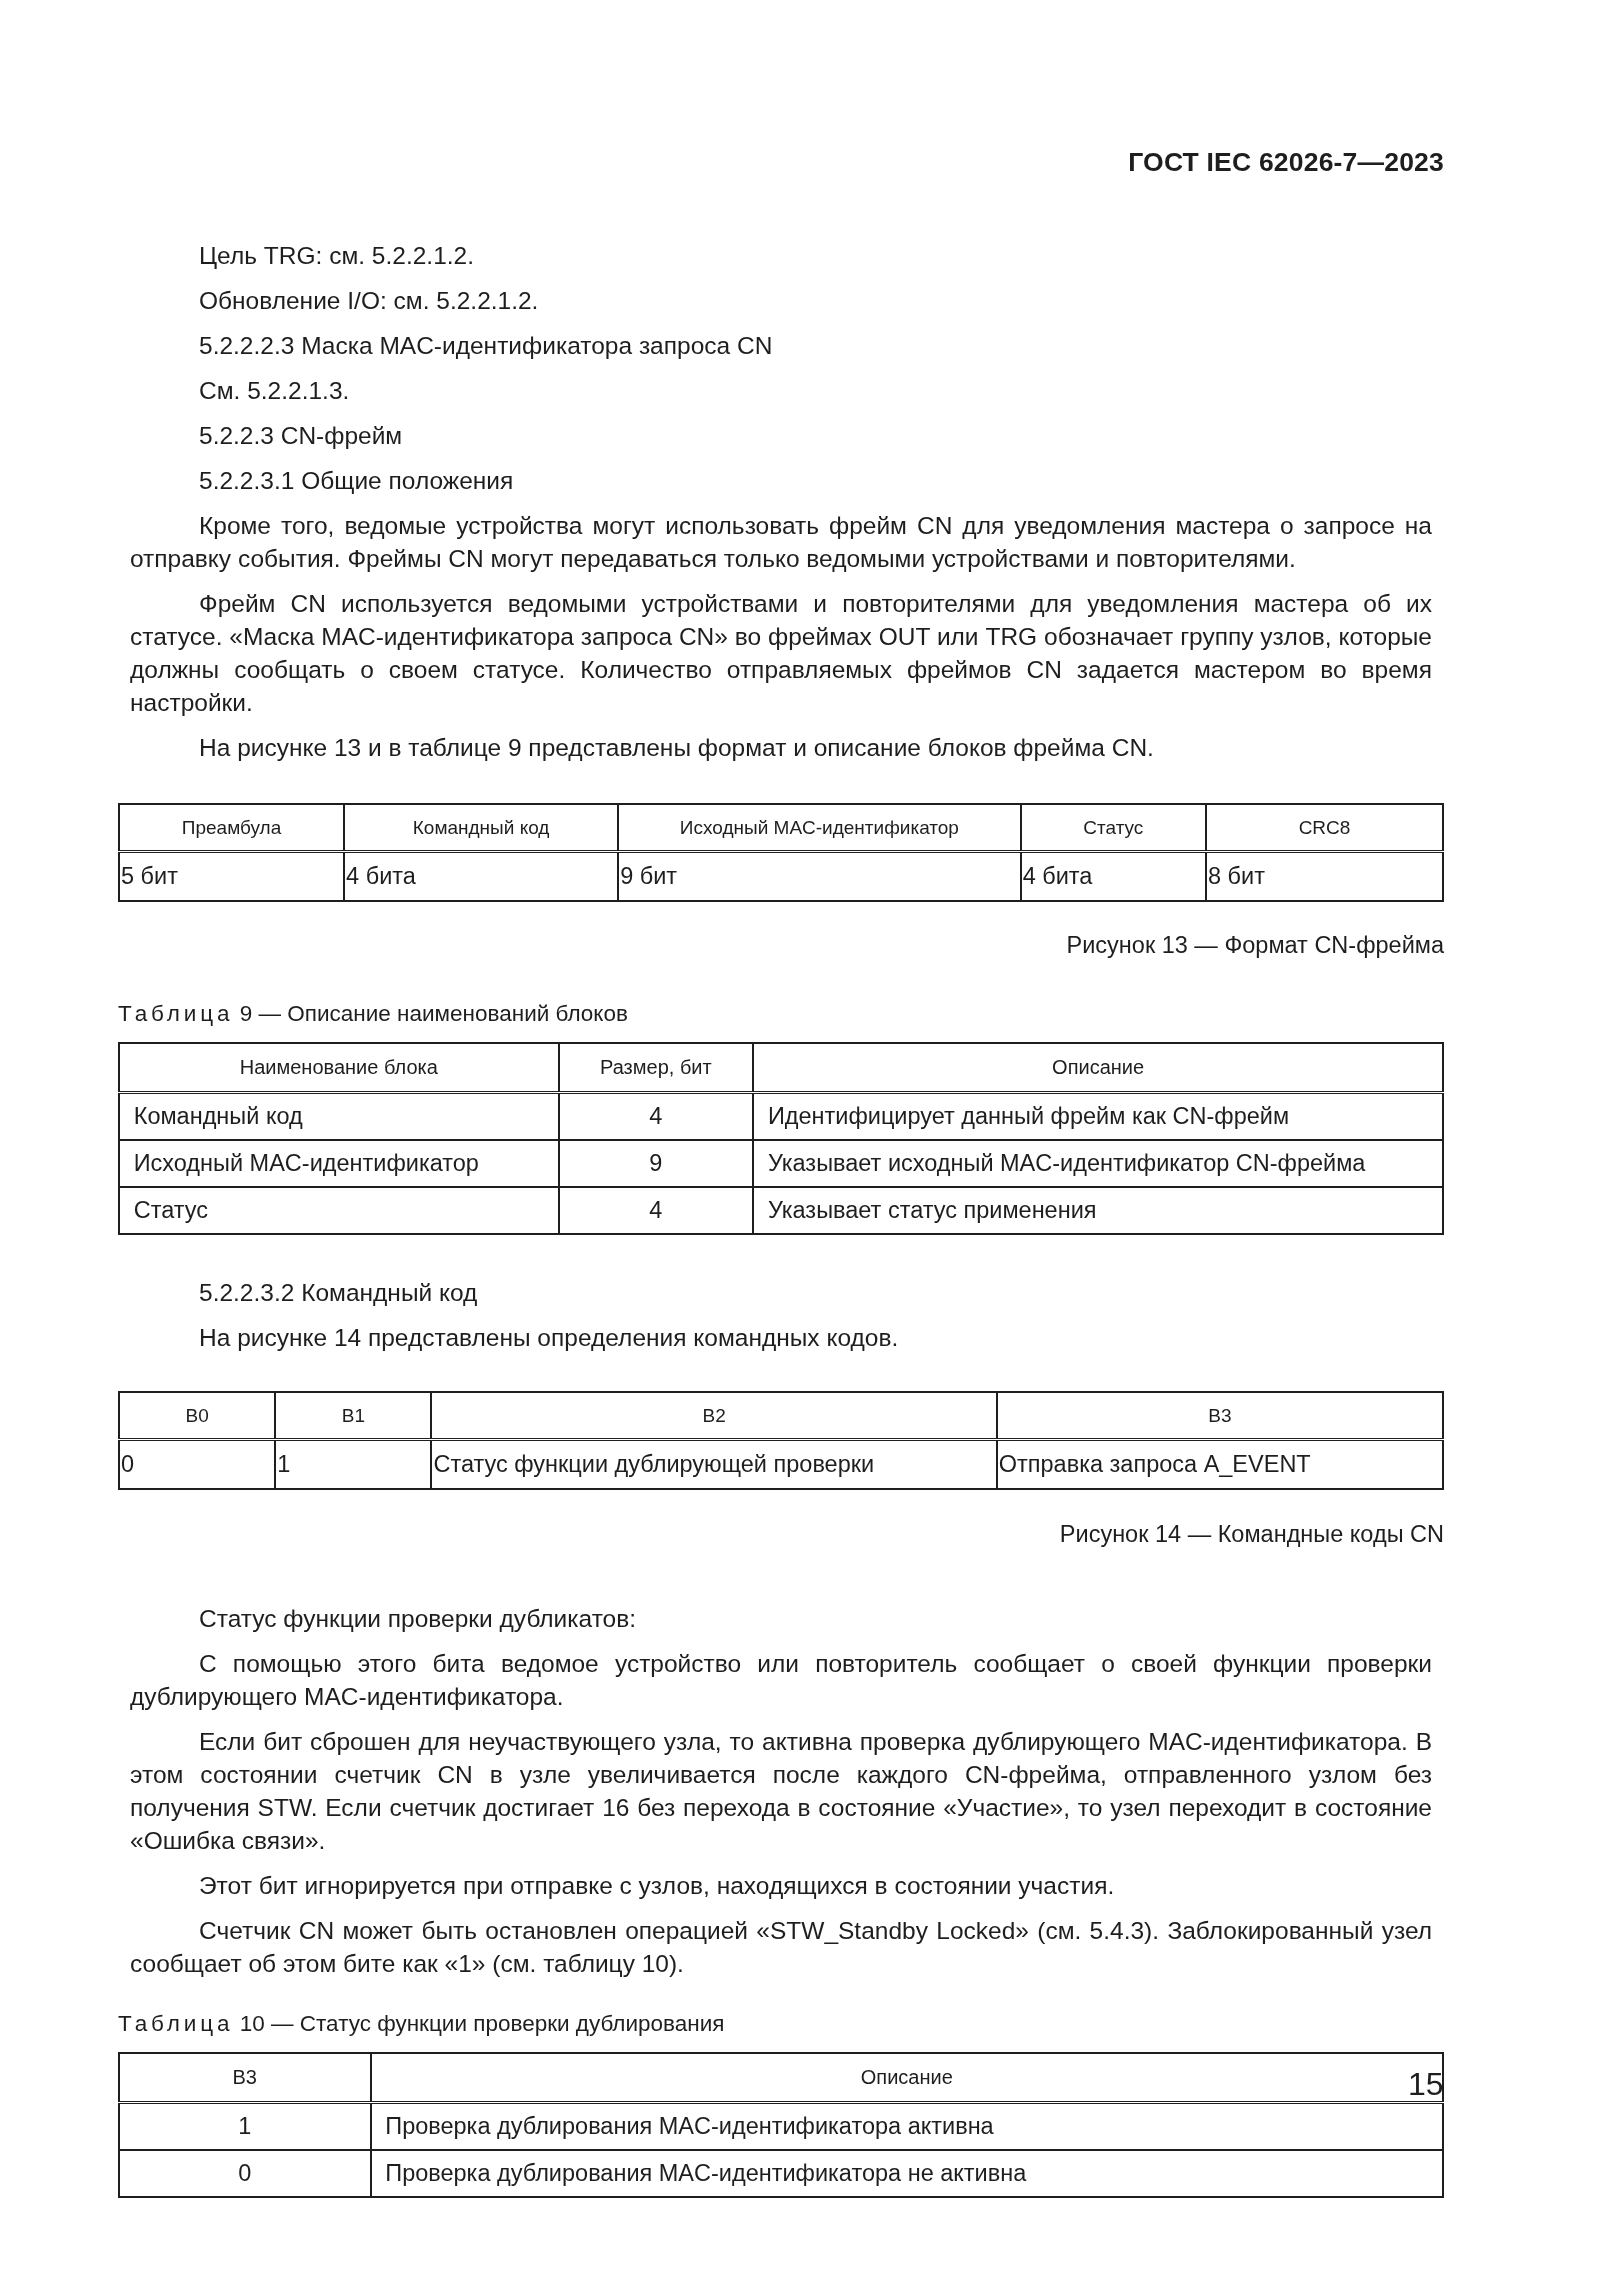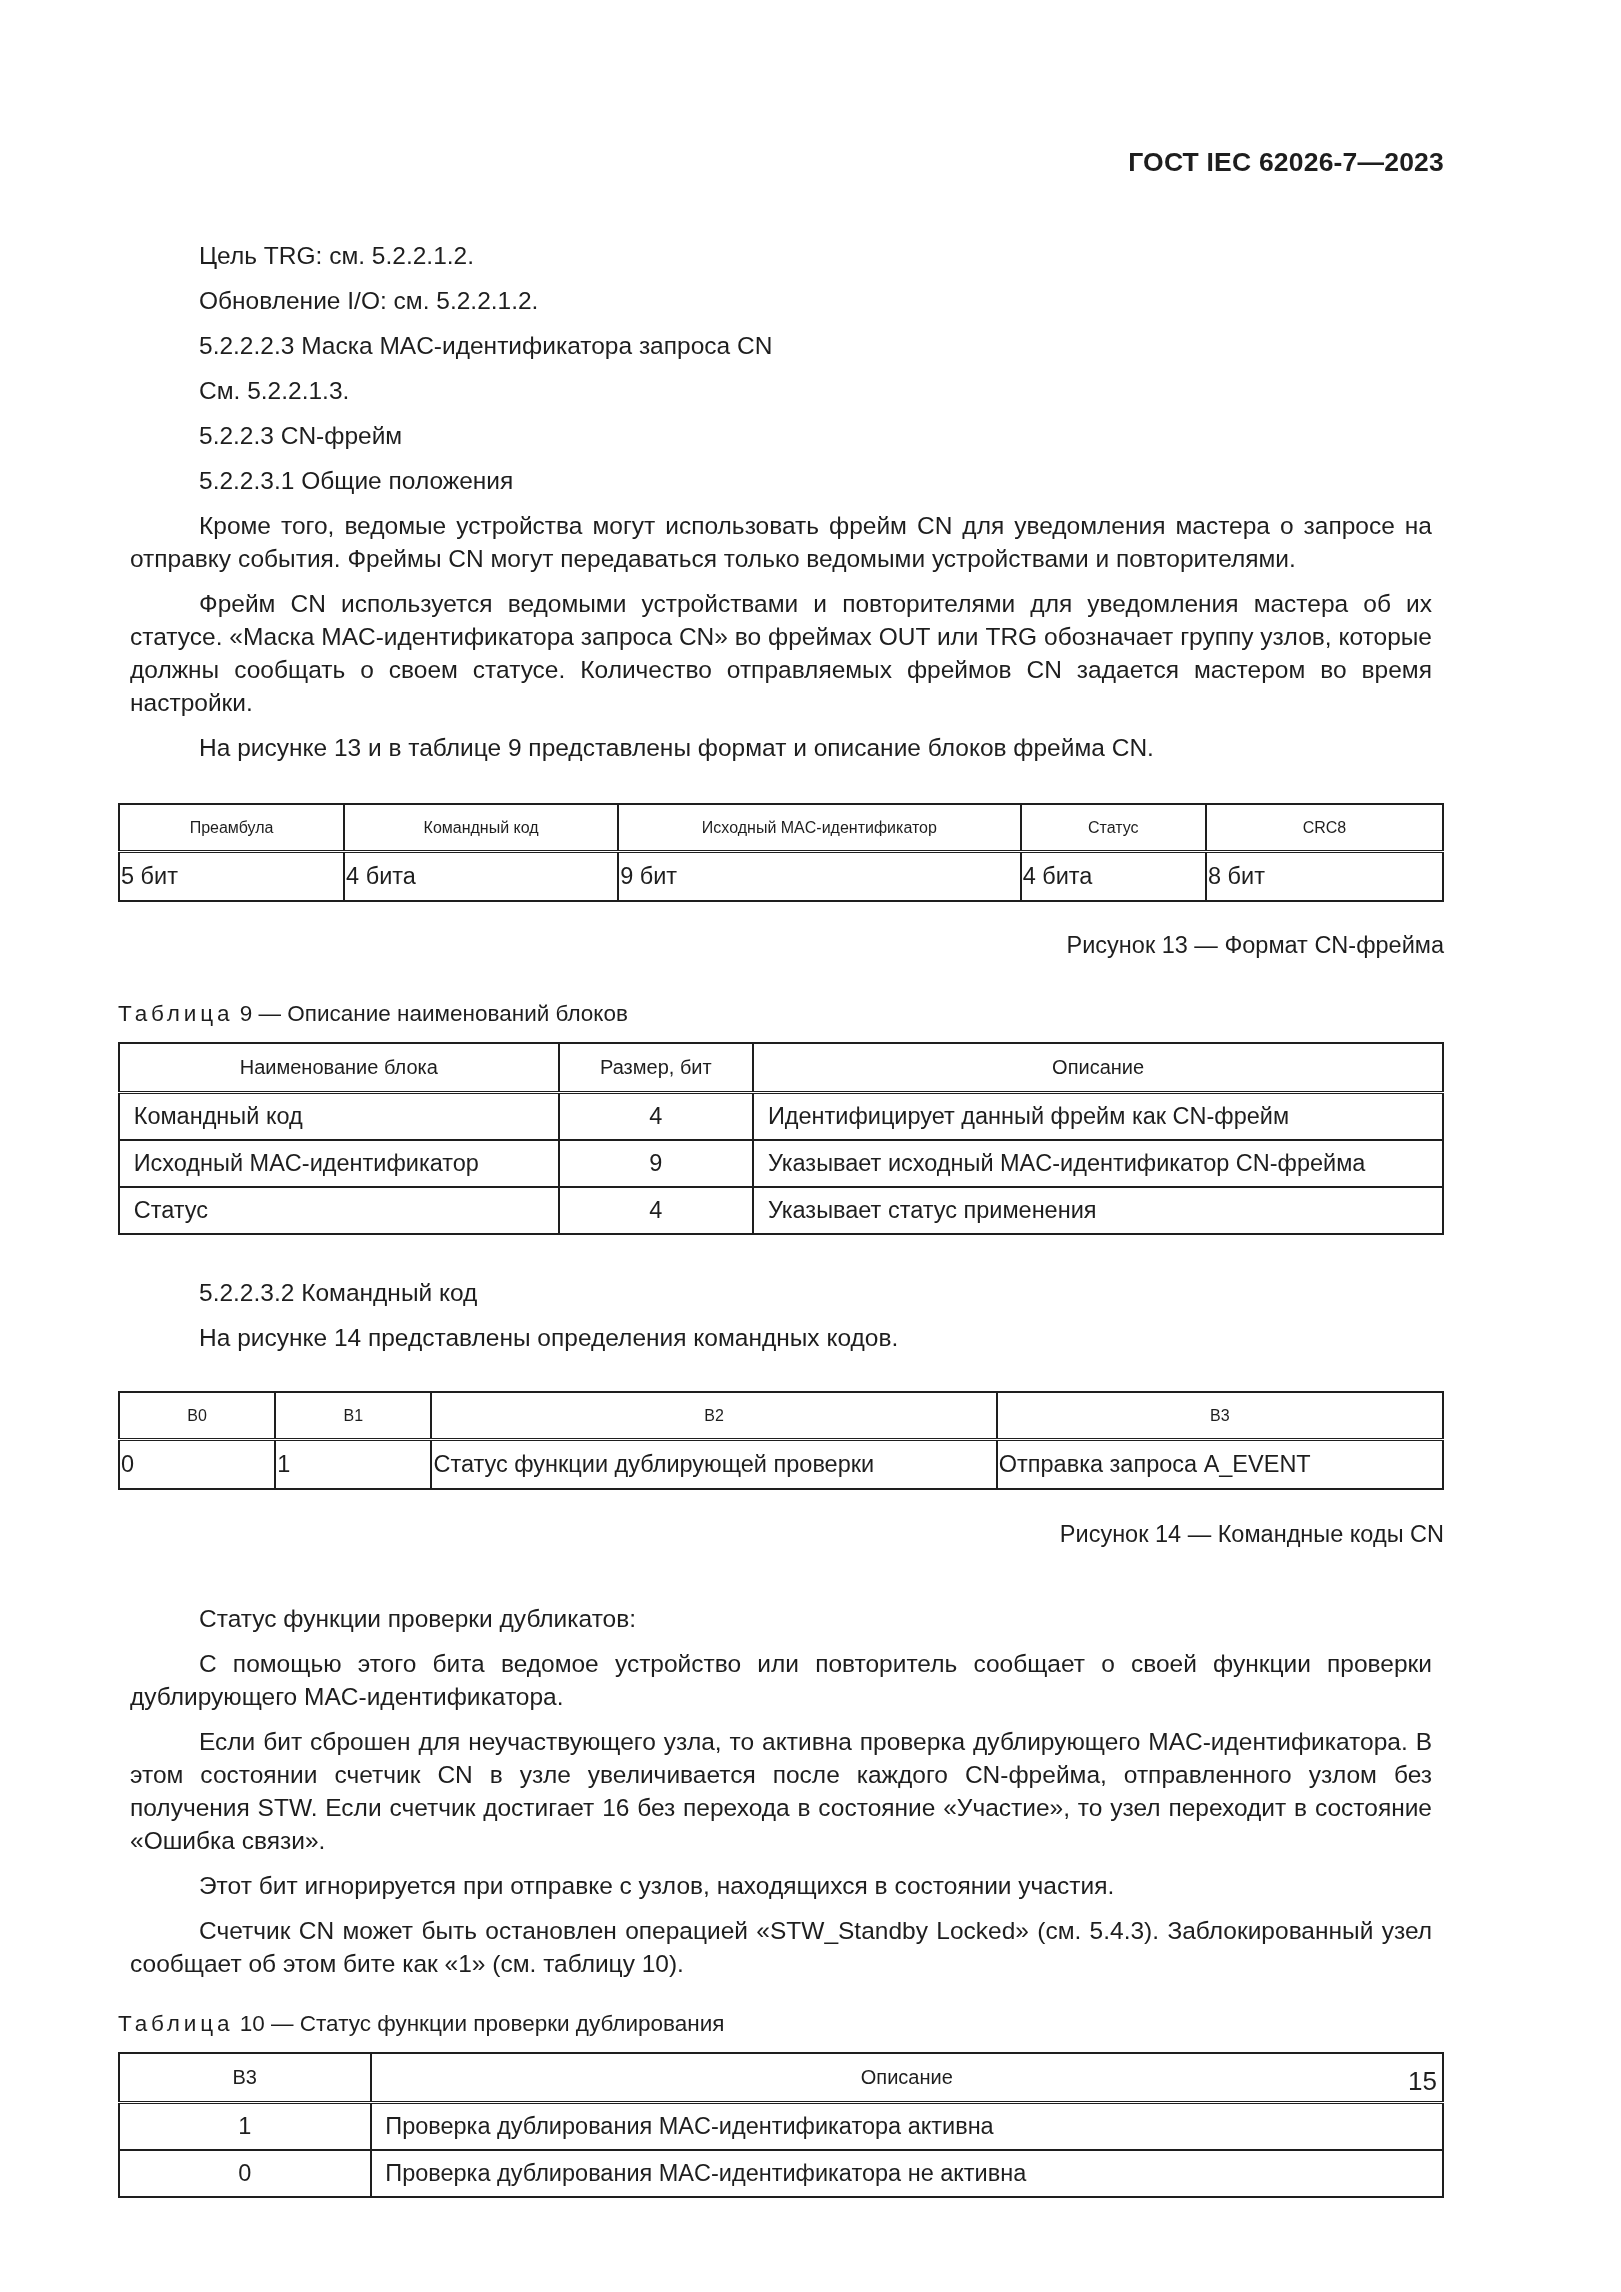--- a/index.html
+++ b/index.html
@@ -14,33 +14,33 @@
   .content {
     position: absolute; left: 118px; top: 227px; width: 1326px;
     font-size: 24.5px; line-height: 33px;
   }
   .p { margin: 12px; text-align: justify; }
   .ind { text-indent: 69px; }
   .noind { padding-left: 69px; }
   table { border-collapse: collapse; width: 100%; font-size: 21.6px; }
   td, th { border: 2px solid #1e1e1e; font-weight: normal; }
   .t-frame { margin-top: 23.5px; }
-  .t-frame th { height: 43px; font-size: 16px; text-align: center; }
+  .t-frame th { height: 43px; font-size: 19px; text-align: center; }
   .t-frame td { height: 45px; font-size: 23.5px; text-align: left; }
   .t-frame tr.head th { border-top: 2.9px solid #1e1e1e; border-bottom: 3.9px double #1e1e1e; }
   .t-frame tr.body td { border-bottom: 2.9px solid #1e1e1e; }
   .caption { text-align: right; font-size: 23.5px; margin-top: 27.4px; }
   .tbl-title { font-size: 22.5px; margin-top: 35px; margin-bottom: 11.8px; }
   .tbl-title .spaced { letter-spacing: 3.9px; }
   .t-desc th { height: 45px; font-size: 20px; text-align: center; border-top: 2.9px solid #1e1e1e; border-bottom: 3.9px double #1e1e1e; }
   .t-desc td { height: 45px; font-size: 23.5px; padding: 0 13.7px; }
   .t-desc td.num { text-align: center; }
   .t-desc tr:last-child td { border-bottom: 2.9px solid #1e1e1e; }
   .t-desc tr.thick td { border-top: 2.9px solid #1e1e1e; }
-  .pagenum { position: absolute; top: 2066px; left: 1408px; font-size: 26px; }
+  .pagenum { position: absolute; top: 2066px; left: 1408px; font-size: 32px; }
 </style>
 </head>
 <body>
 
 <div class="header">ГОСТ IEC 62026-7—2023</div>
 
 <div class="content">
   <p class="p noind">Цель TRG: см. 5.2.2.1.2.</p>
   <p class="p noind">Обновление I/O: см. 5.2.2.1.2.</p>
   <p class="p noind">5.2.2.2.3 Маска MAC-идентификатора запроса CN</p>

